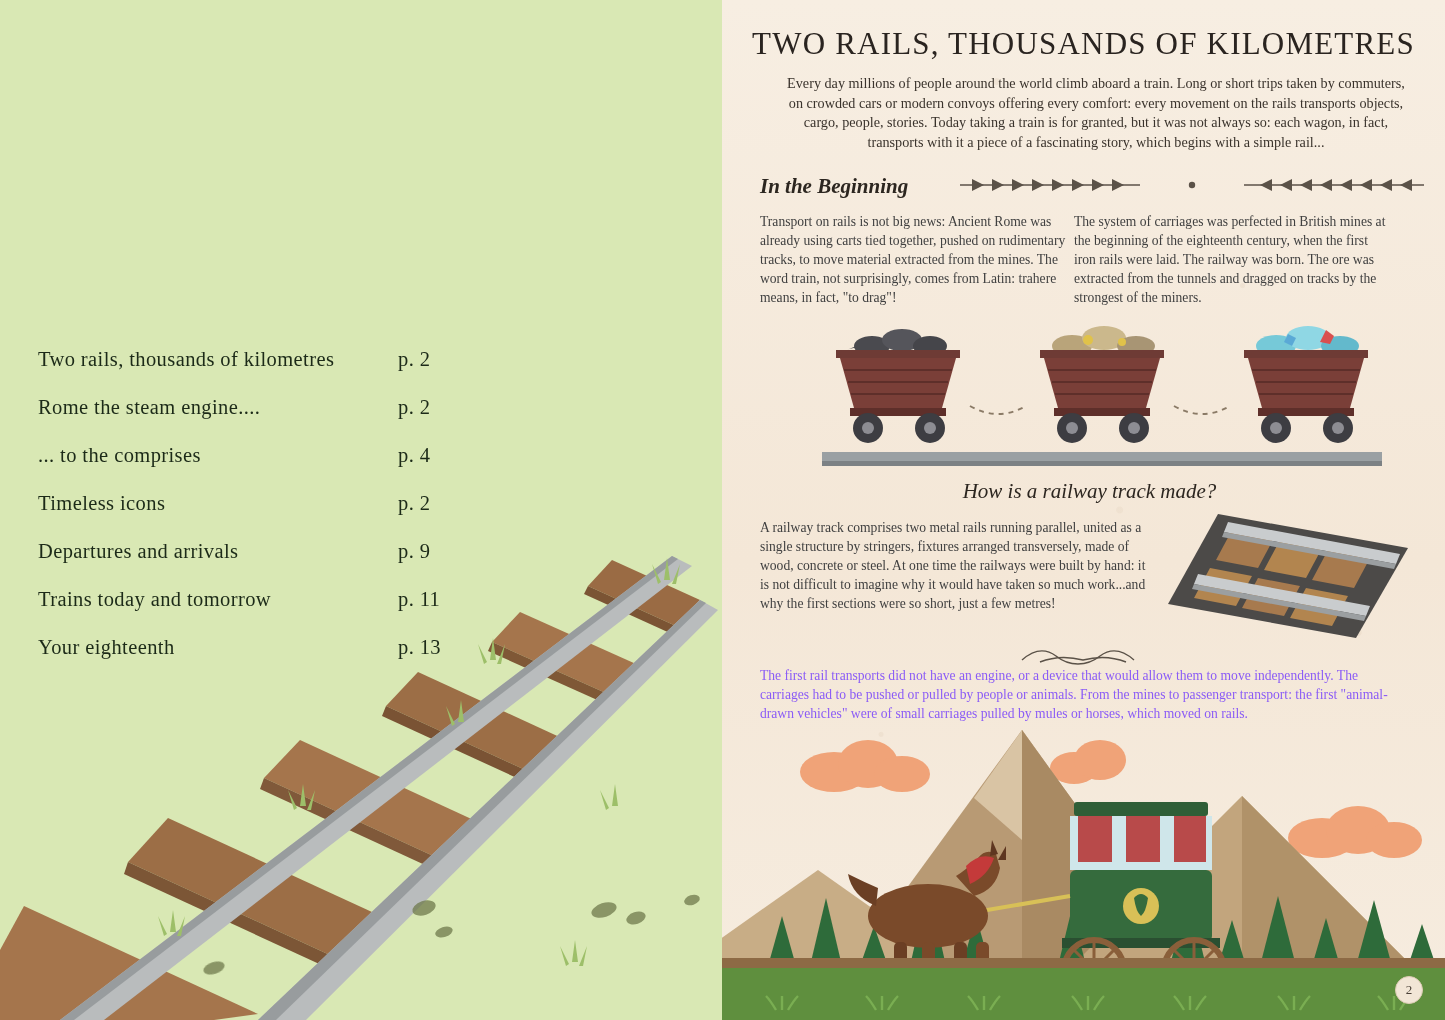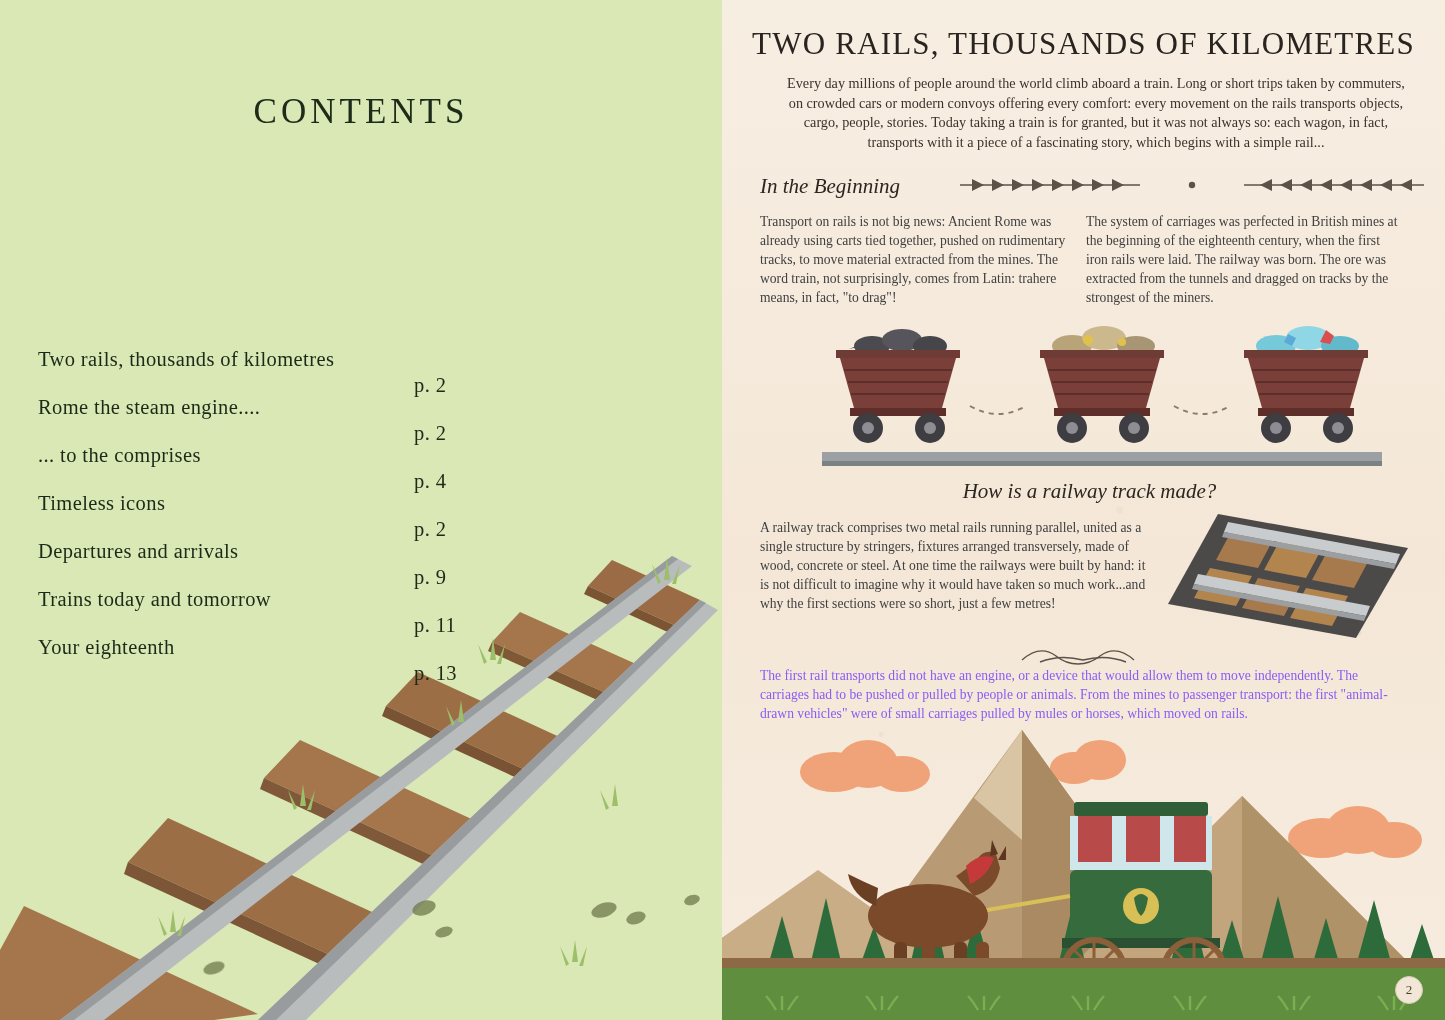--- a/index.html
+++ b/index.html
@@ -40,21 +40,21 @@
     width: 470px;
   }
   .toc-row {
     position: relative;
     height: 48px;
     font-size: 20.5px;
     color: #1c2a18;
     letter-spacing: 0.4px;
   }
   .toc-label { position: absolute; left: 0; top: 0; }
-  .toc-page { position: absolute; left: 376px; top: 0; margin-top: 26px; }
+  .toc-page { position: absolute; left: 360px; top: 0; }
 
   
   .rail-art { position: absolute; left: 0; top: 0; width: 722px; height: 1020px; }
 
   
   .right-page {
     position: absolute;
     left: 722px; top: 0;
     width: 723px; height: 1020px;
     background: #f6ece0;
@@ -174,21 +174,20 @@
       <g fill="#6f7a4c" opacity="0.75">
         <ellipse cx="424" cy="908" rx="12" ry="7" transform="rotate(-18 424 908)"></ellipse>
         <ellipse cx="444" cy="932" rx="9" ry="5" transform="rotate(-18 444 932)"></ellipse>
         <ellipse cx="604" cy="910" rx="13" ry="7" transform="rotate(-18 604 910)"></ellipse>
         <ellipse cx="636" cy="918" rx="10" ry="6" transform="rotate(-18 636 918)"></ellipse>
         <ellipse cx="214" cy="968" rx="11" ry="6" transform="rotate(-18 214 968)"></ellipse>
         <ellipse cx="692" cy="900" rx="8" ry="5" transform="rotate(-18 692 900)"></ellipse>
       </g>
     </svg>
 
-    <div class="contents-title">CONTENTS</div>
 
     <div class="toc">
       <div class="toc-row">
         <span class="toc-label">Two rails, thousands of kilometres</span>
         <span class="toc-page">p. 2</span>
       </div>
       <div class="toc-row">
         <span class="toc-label">Rome the steam engine....</span>
         <span class="toc-page">p. 2</span>
       </div>
@@ -214,21 +213,21 @@
       </div>
     </div>
   </div>
 
   <div class="right-page">
     <div class="paper-noise"></div>
 
     <div class="r-title">TWO RAILS, THOUSANDS OF KILOMETRES</div>
     <div class="r-intro">Every day millions of people around the world climb aboard a train. Long or short trips taken by commuters, on crowded cars or modern convoys offering every comfort: every movement on the rails transports objects, cargo, people, stories. Today taking a train is for granted, but it was not always so: each wagon, in fact, transports with it a piece of a fascinating story, which begins with a simple rail...</div>
 
-    <div class="sec-head" style="top:174px; left:38px;">In the Beginning</div>
+    <div class="sec-head" style="top:174px; left:38px;font-weight:bold;">In the Beginning</div>
     <svg class="head-rule" style="top:170px; left:230px;" width="480" height="30" viewBox="0 0 480 30">
       <g stroke="#5b5248" stroke-width="1.3" fill="none">
         <path d="M8 15 h180"></path>
         <path d="M292 15 h180"></path>
       </g>
       <g fill="#5b5248">
         <circle cx="240" cy="15" r="3.2"></circle>
         <path d="M20 9 l12 6 -12 6 z"></path>
           <path d="M40 9 l12 6 -12 6 z"></path>
           <path d="M60 9 l12 6 -12 6 z"></path>
@@ -242,21 +241,21 @@
           <path d="M420 9 l-12 6 12 6 z"></path>
         <path d="M400 9 l-12 6 12 6 z"></path>
           <path d="M380 9 l-12 6 12 6 z"></path>
           <path d="M360 9 l-12 6 12 6 z"></path>
         <path d="M340 9 l-12 6 12 6 z"></path>
           <path d="M320 9 l-12 6 12 6 z"></path>
       </g>
     </svg>
 
     <div class="col" style="top:212px; left:38px; width:312px;">Transport on rails is not big news: Ancient Rome was already using carts tied together, pushed on rudimentary tracks, to move material extracted from the mines. The word train, not surprisingly, comes from Latin: trahere means, in fact, "to drag"!</div>
-    <div class="col" style="top:212px; left:364px; width:312px;">The system of carriages was perfected in British mines at the beginning of the eighteenth century, when the first iron rails were laid. The railway was born. The ore was extracted from the tunnels and dragged on tracks by the strongest of the miners.</div>
+    <div class="col" style="top:212px; left:352px; width:312px;">The system of carriages was perfected in British mines at the beginning of the eighteenth century, when the first iron rails were laid. The railway was born. The ore was extracted from the tunnels and dragged on tracks by the strongest of the miners.</div>
 
     <svg style="position:absolute; top:310px; left:100px;" width="560" height="170" viewBox="0 0 560 170">
 
       <path d="M148 96 q28 16 56 0" stroke="#8a7a66" stroke-width="2" stroke-dasharray="5 5" fill="none"></path>
       <path d="M352 96 q28 16 56 0" stroke="#8a7a66" stroke-width="2" stroke-dasharray="5 5" fill="none"></path>
 
       <rect x="0" y="142" width="560" height="9" fill="#9aa0a3"></rect>
       <rect x="0" y="151" width="560" height="5" fill="#7c8184"></rect>
 
       <g>

